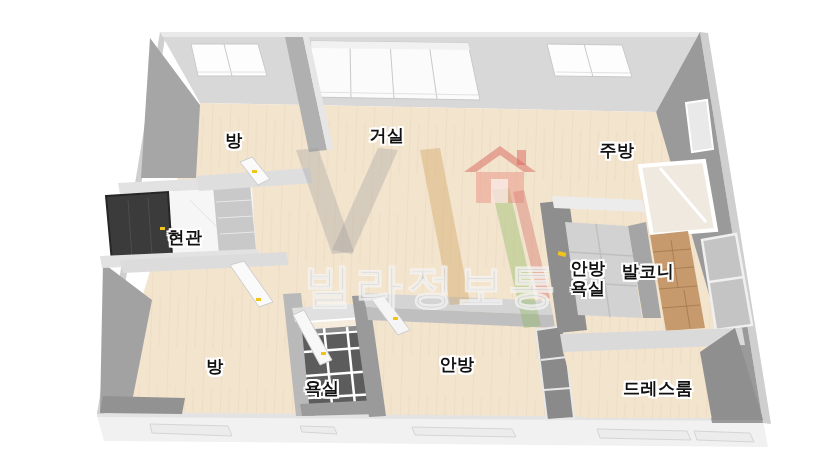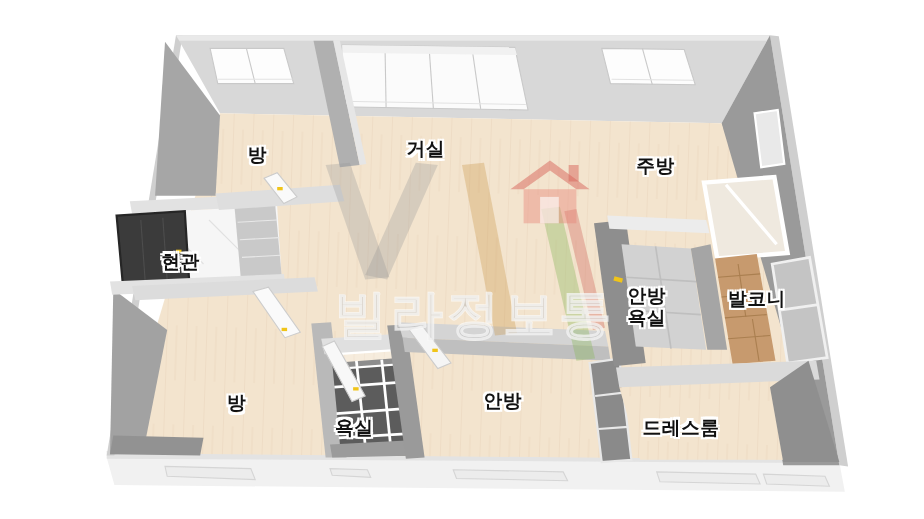--- a/index.html
+++ b/index.html
@@ -201,22 +201,22 @@
         <rect x="517" y="150" width="9" height="15" fill="rgba(215,100,90,0.50)"></rect>
         <rect x="476" y="172" width="48" height="31" fill="rgba(232,130,120,0.42)"></rect>
         <rect x="491" y="179" width="17" height="24" fill="rgba(255,255,255,0.60)"></rect>
       </g>
       <text class="wm-text" x="432" y="302" text-anchor="middle">빌라정보통</text>
     </g>
   </svg>
 
   <div class="room-label" style="left:234px;top:141px">방</div>
   <div class="room-label" style="left:387px;top:136px">거실</div>
-  <div class="room-label" style="left:596px;top:151px">주방</div>
-  <div class="room-label" style="left:164px;top:238px">현관</div>
+  <div class="room-label" style="left:617px;top:151px">주방</div>
+  <div class="room-label" style="left:185px;top:238px">현관</div>
   <div class="room-label" style="left:215px;top:367px">방</div>
   <div class="room-label" style="left:322px;top:389px">욕실</div>
   <div class="room-label" style="left:457px;top:365px">안방</div>
   <div class="room-label" style="left:588px;top:279px">안방
 욕실</div>
-  <div class="room-label" style="left:688px;top:272px">발코니</div>
-  <div class="room-label" style="left:619px;top:389px">드레스룸</div>
+  <div class="room-label" style="left:648px;top:272px">발코니</div>
+  <div class="room-label" style="left:658px;top:389px">드레스룸</div>
 </div>
 
 </body></html>

